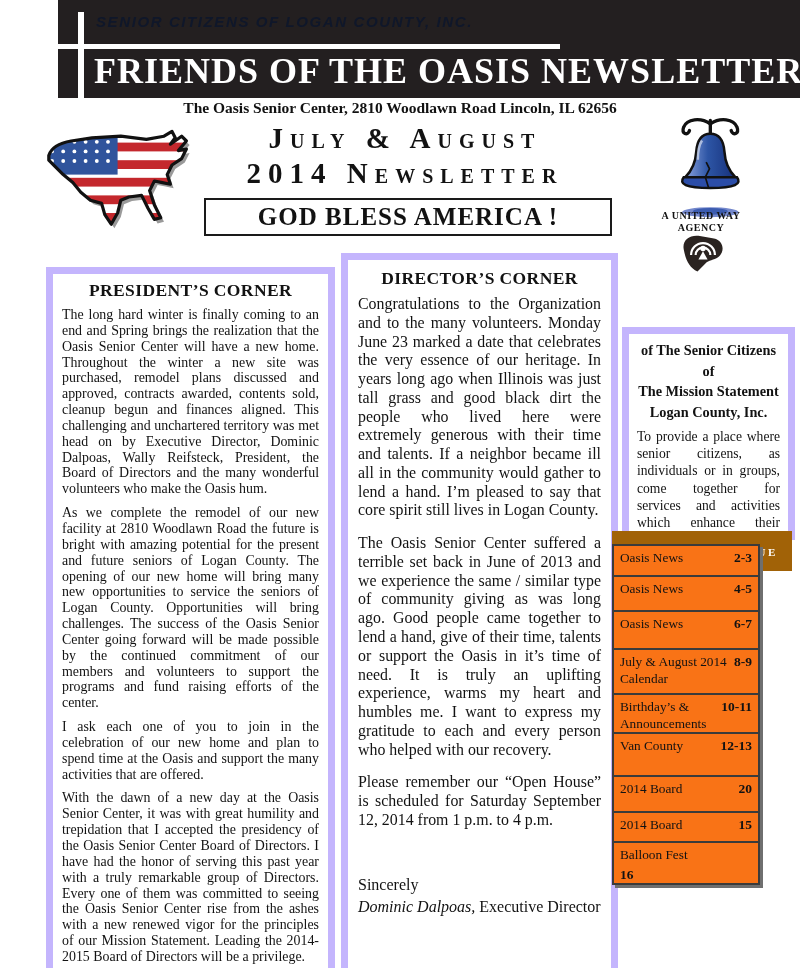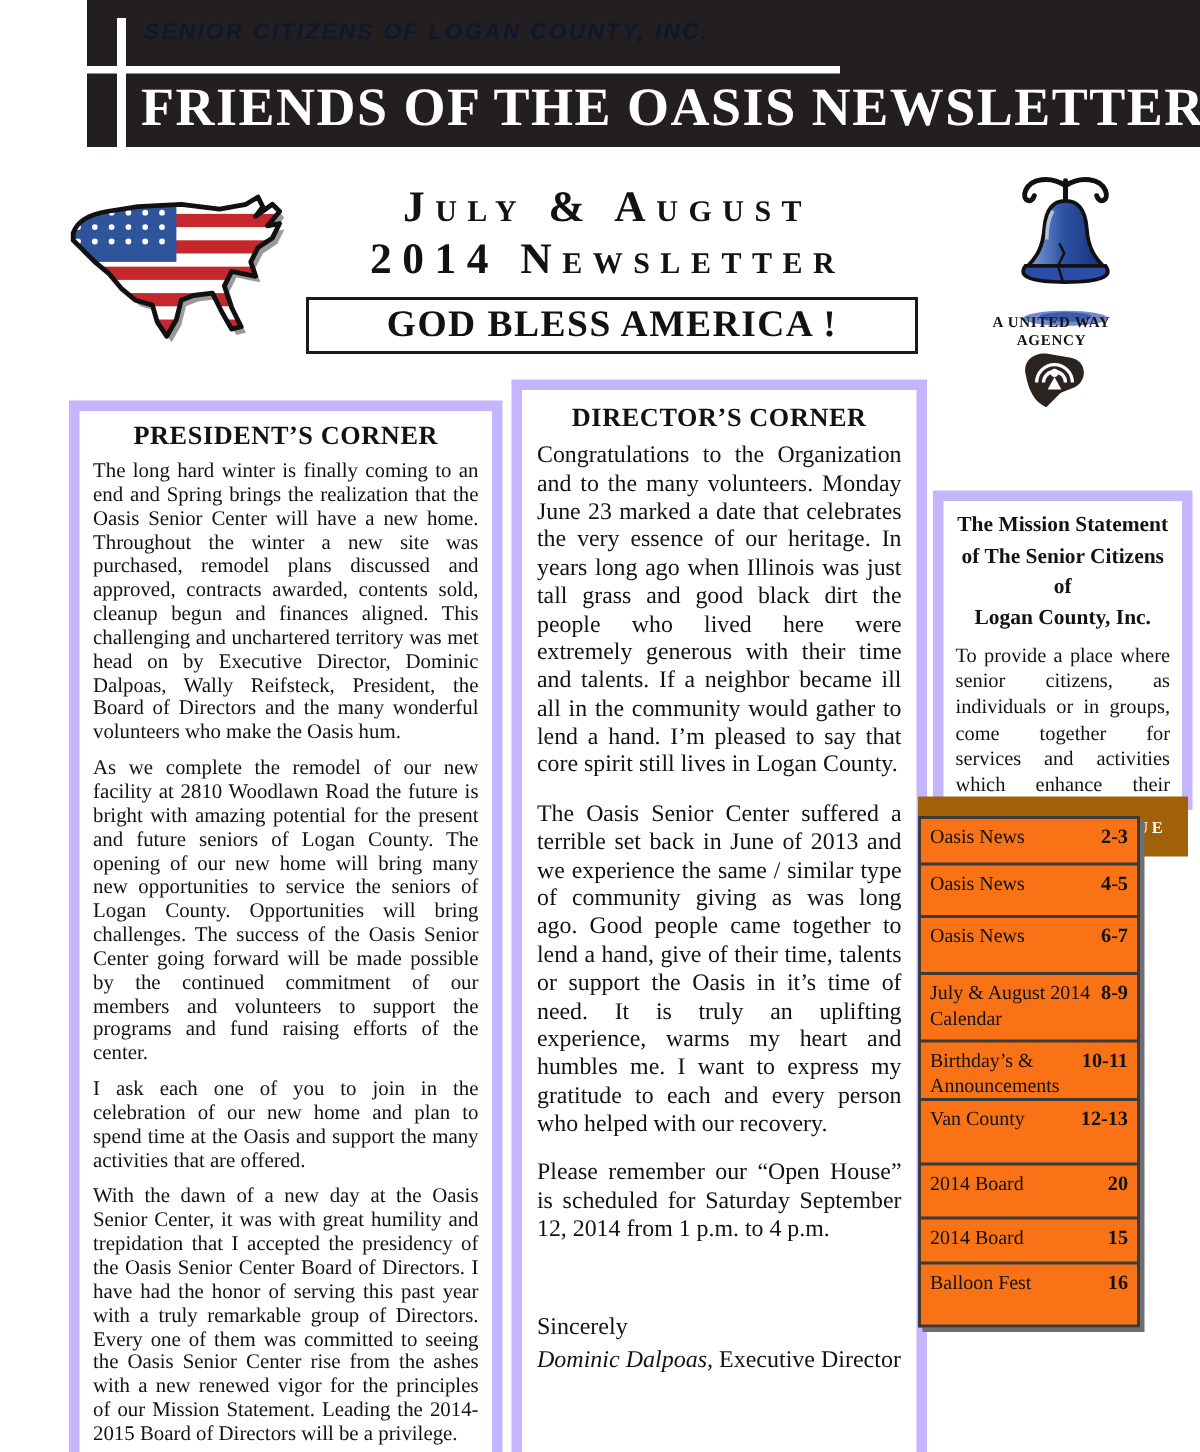--- a/index.html
+++ b/index.html
@@ -48,40 +48,41 @@
   .mission-body{font-size:13.6px;line-height:1.27;text-align:justify;}
 
   
   .toc-bar{position:absolute;left:612px;top:531px;width:180px;height:40px;background:#a16207;
            color:#fff;font-weight:bold;font-size:15px;letter-spacing:2.5px;text-align:center;
            line-height:40px;font-variant:small-caps;}
   .toc-table{position:absolute;left:612px;top:544px;width:148px;border:2px solid #3b3b3b;
              box-sizing:border-box;background:#f97316;box-shadow:3px 3px 0 #6f6f6f;}
   .toc-row{display:flex;justify-content:space-between;align-items:flex-start;box-sizing:border-box;
            padding:4px 6px 0 6px;border-bottom:2px solid #3b3b3b;}
-  .toc-row:last-child{border-bottom:none;}
+  .toc-row:last-child{border-bottom:none;flex-direction:column;}
   .toc-label{font-size:13.3px;line-height:1.25;max-width:118px;}
   .toc-pages{font-size:13.5px;font-weight:bold;white-space:nowrap;}
   .toc-row:nth-child(1){min-height:31px}.toc-row:nth-child(2){min-height:35px}
   .toc-row:nth-child(3){min-height:38px}.toc-row:nth-child(4){min-height:45px}
   .toc-row:nth-child(5){min-height:32px}.toc-row:nth-child(6){min-height:43px}
   .toc-row:nth-child(7){min-height:36px}.toc-row:nth-child(8){min-height:30px}
   .toc-row:nth-child(9){min-height:40px}
 </style>
 </head>
 <body>
 
 <div class="page">
 
   <div class="hdr-black"></div>
   <div class="hdr-hline"></div>
   <div class="hdr-vline"></div>
   <div class="hdr-org">SENIOR CITIZENS OF LOGAN COUNTY, INC.</div>
   <div class="hdr-title">FRIENDS OF THE OASIS NEWSLETTER</div>
 
+  <div class="address">The Oasis Senior Center, 2810 Woodlawn Road Lincoln, IL  62656</div>
   <div class="issue">
     <div class="issue-l1">July &amp; August</div>
     <div class="issue-l2">2014 Newsletter</div>
   </div>
   <div class="banner-box">GOD BLESS AMERICA !</div>
 
   <div class="flag-wrap">
     <svg viewBox="0 0 210 140" width="168" height="114">
       <defs>
         <clipPath id="usaClip">
@@ -190,22 +191,22 @@
         <p class="para">Please remember our “Open House” is scheduled  for Saturday September 12, 2014 from 1 p.m. to 4 p.m.</p>
       </div>
     <div class="dir-close">Sincerely</div>
     <div class="dir-sig">
       <span class="sig-name">Dominic Dalpoas,</span><span> Executive Director</span>
     </div>
   </div>
 
   <div class="colbox mission-box">
     <div class="mission-title">
+      <div>of  The Senior Citizens of</div>
       <div>The Mission Statement</div>
-      <div>of  The Senior Citizens of</div>
       <div>Logan County, Inc.</div>
     </div>
     <div class="mission-body">To provide a place where senior citizens, as individuals or in groups, come together for services and activities which enhance their dignity, support independence and encourage their involvement in and with the community.</div>
   </div>
 
   <div class="toc-bar">Inside This Issue</div>
   <div class="toc-table">
       <div class="toc-row">
         <span class="toc-label">Oasis News</span>
         <span class="toc-pages">2-3</span>

